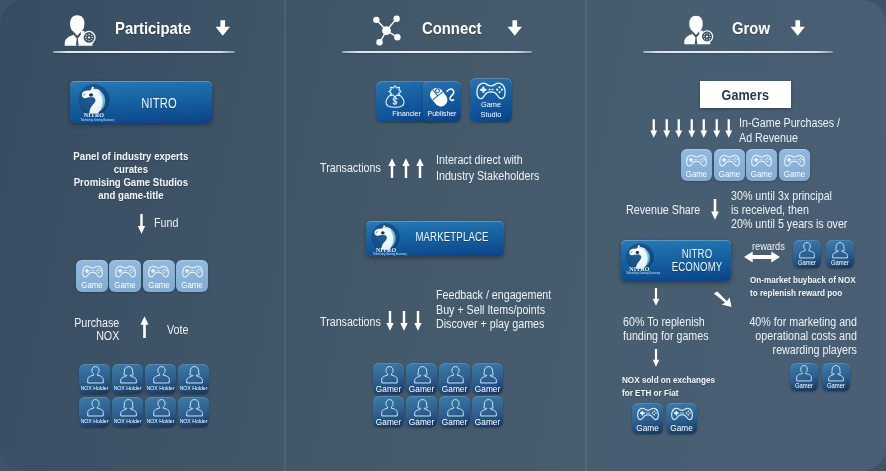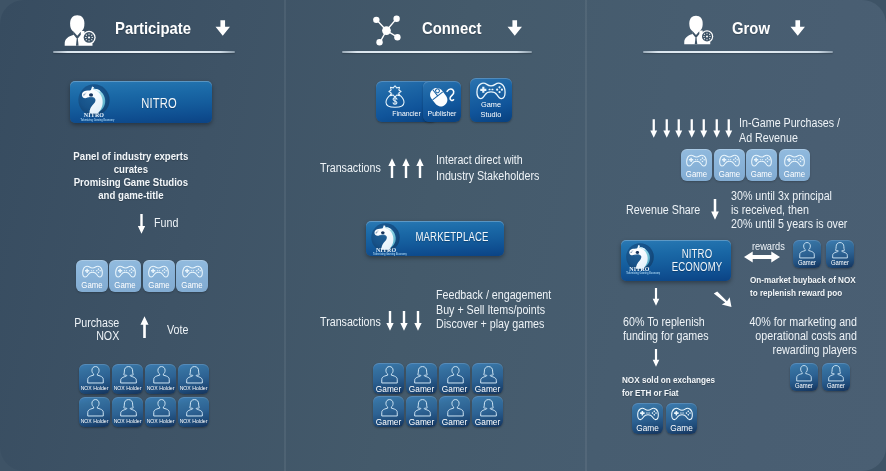--- a/index.html
+++ b/index.html
@@ -490,20 +490,23 @@
       </div>
       <div class="tl-lbl" style="top:20.5px;font-size:9px">Gamer</div>
     </div>
 <div class="tile tile-blue" style="left:472px;top:396px;width:31px;height:31px">
       <div class="abs" style="left:7.5px;top:3px">
         <svg viewBox="0 0 48 50" width="17" height="17.7">
           <path d="M24 1.6 C16.6 1.6 12.3 6.8 12.3 14.3 C12.3 18.0 11.9 21.2 11.0 23.2 C10.2 25.0 10.9 25.9 12.6 25.9 L16.6 25.9 C18.2 25.9 19.1 26.3 19.1 27.2 C19.1 28.1 18.1 28.7 16.3 29.2 C10.2 31.0 6.3 32.8 4.2 34.8 C2.3 36.6 1.9 38.3 1.9 41.6 L1.9 48 H46.1 L46.1 41.6 C46.1 38.3 45.7 36.6 43.8 34.8 C41.7 32.8 37.8 31.0 31.7 29.2 C29.9 28.7 28.9 28.1 28.9 27.2 C28.9 26.3 29.8 25.9 31.4 25.9 L35.4 25.9 C37.1 25.9 37.8 25.0 37.0 23.2 C36.1 21.2 35.7 18.0 35.7 14.3 C35.7 6.8 31.4 1.6 24 1.6 Z" fill="none" stroke="#cfe6f5" stroke-width="2.8" stroke-linejoin="round"></path>
         </svg>
       </div>
       <div class="tl-lbl" style="top:20.5px;font-size:9px">Gamer</div>
+    </div>
+<div class="whitebox" style="left:700px;top:81px;width:91px;height:27px">
+      <span style="font-size:14.5px;letter-spacing:.1px;transform:scaleX(.87);display:inline-block">Gamers</span>
     </div>
 <div class="abs" style="left:650px;top:119px">
       <svg viewBox="0 0 24 60" width="7.5" height="19">
         <path d="M8.4 0 H15.6 V36 H23 L12 59.5 L1 36 H8.4 Z" fill="#fff"></path>
       </svg>
     </div>
 <div class="abs" style="left:662.5px;top:119px">
       <svg viewBox="0 0 24 60" width="7.5" height="19">
         <path d="M8.4 0 H15.6 V36 H23 L12 59.5 L1 36 H8.4 Z" fill="#fff"></path>
       </svg>

